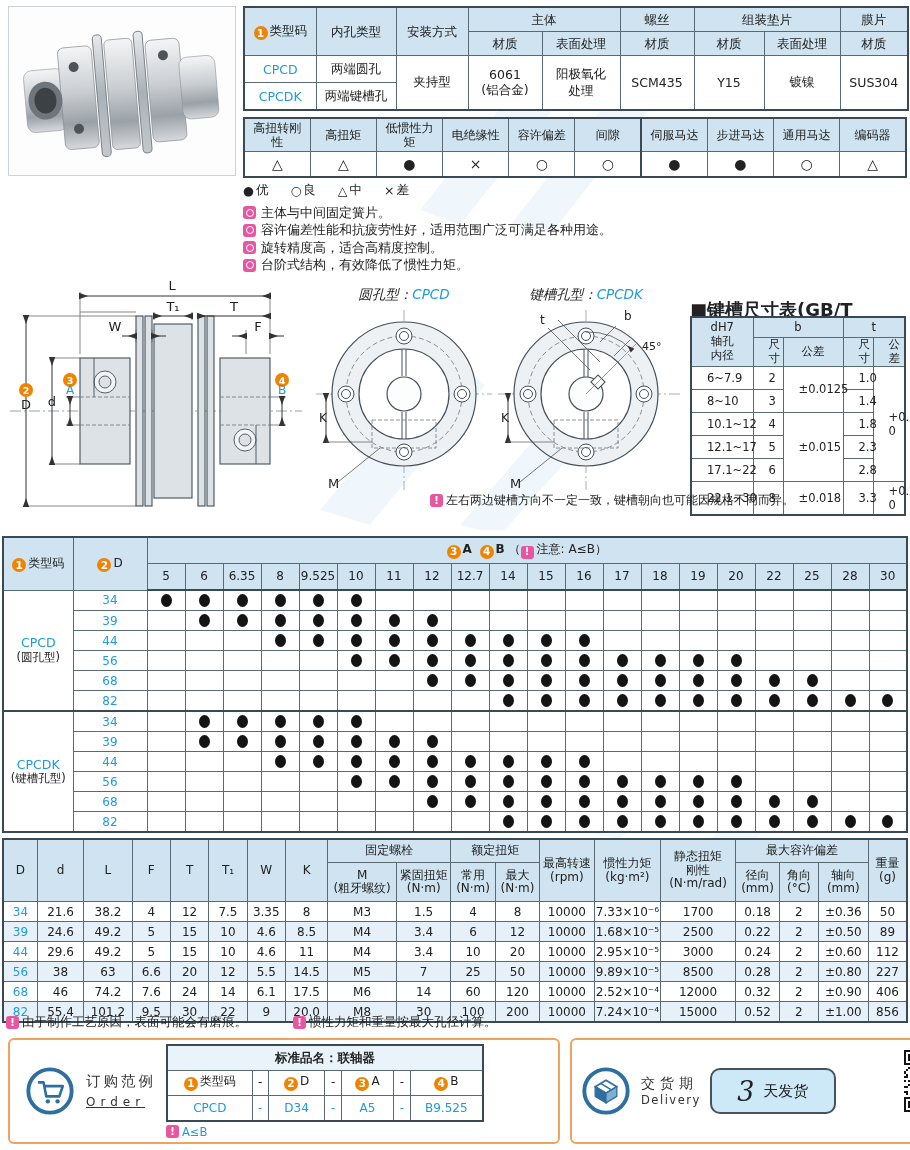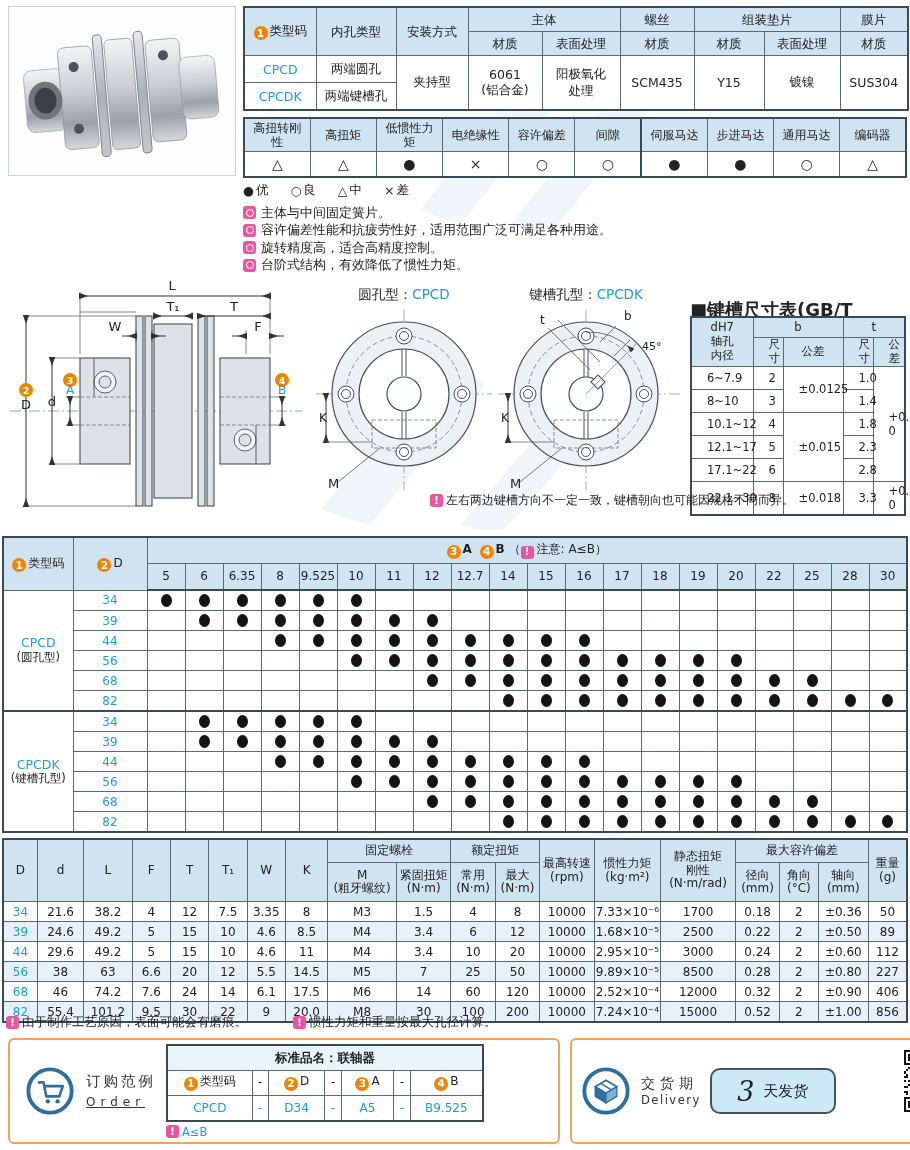--- a/index.html
+++ b/index.html
@@ -41,21 +41,21 @@
   .legend{display:flex;gap:22px;margin-top:4px;font-size:12.5px;align-items:center;}
   .lg-item{display:inline-flex;gap:2px;align-items:center;}
   .bullets{margin-top:5px;}
   .bullet{display:flex;align-items:center;gap:5px;height:17.5px;font-size:13px;}
   .bullet-ic{width:13px;height:13px;border-radius:3px;background:#e7579f;display:inline-flex;
              align-items:center;justify-content:center;flex:none;}
   .bullet-ic::after{content:"";width:6px;height:6px;border:1.8px solid #fff;border-radius:50%;}
 
   
   svg text{font-family:"DejaVu Sans","Liberation Sans",sans-serif;}
-  .dtitle{position:absolute;top:286px;font-size:13.5px;text-align:center;}
+  .dtitle{position:absolute;top:286px;font-size:13.5px;text-align:center;font-style:italic;}
   .kw-title{position:absolute;left:690px;top:298px;font-size:18px;font-weight:bold;}
   .kw{position:absolute;left:690px;top:316px;width:216px;}
   .kw th,.kw td{font-size:11.5px;padding:0 15px;}
   .kw .hrow th{height:19px;}
   .kw td{height:22px;}
   .kw .tall td{height:32px;}
   .kw-note{position:absolute;left:430px;top:492px;font-size:12px;display:flex;align-items:center;}
 
   
   .matrix{position:absolute;left:2px;top:536px;width:906px;}

